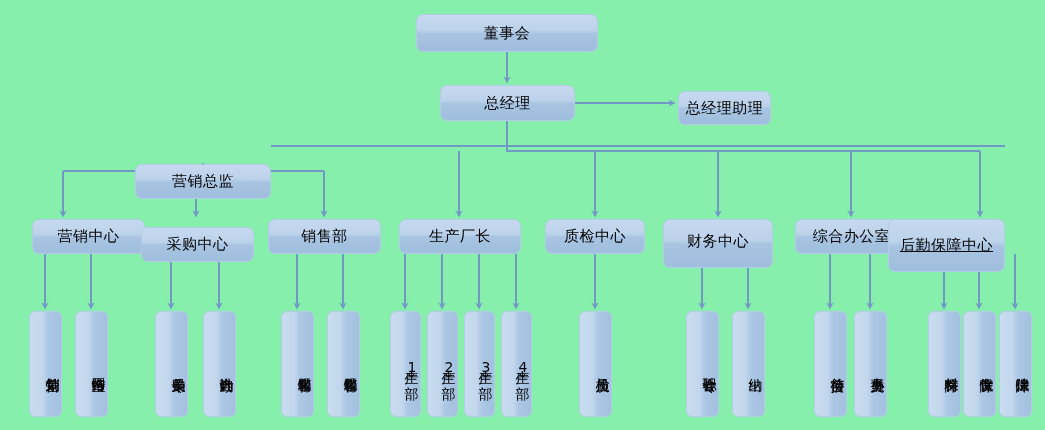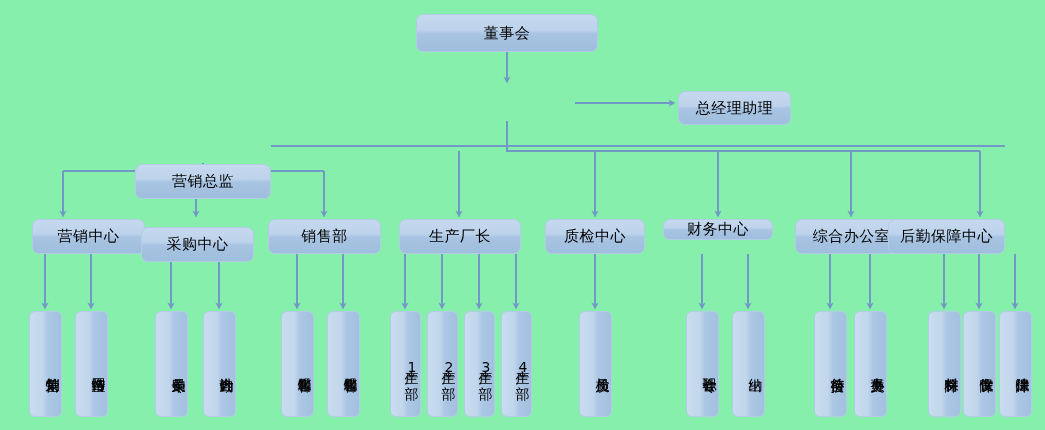--- a/index.html
+++ b/index.html
@@ -116,22 +116,25 @@
       <path d="M702,254 L702,272 M748,254 L748,272"></path>
       <path d="M830,254 L830,272 M870,254 L870,272"></path>
       <path d="M944,254 L944,272 M979,254 L979,272 M1015,254 L1015,272"></path>
     </g>
   </svg>
 
   <div class="node" style="left: 416px; top: 14px; width: 182px; height: 38px;">
       <span>董事会</span>
     </div>
 
-
-  <div class="node" style="left: 678px; top: 91px; width: 113px; height: 34px;">
+  <div class="node" style="left: 440px; top: 85px; width: 135px; height: 36px;">
+      <span>总经理</span>
+    </div>
+
+  <div class="node" style="left: 678px; top: 91px; width: 93px; height: 34px;">
       <span>总经理助理</span>
     </div>
 
   <div class="node" style="left: 135px; top: 128px; width: 136px; height: 35px; margin-top: 36px;">
       <span>营销总监</span>
     </div>
 
   <div id="dept-layer">
       <div class="node" style="left: 12px; top: 219px; width: 113px; height: 35px; margin-left: 20px;">
         <span>营销中心</span>
@@ -141,27 +144,27 @@
       </div>
       <div class="node" style="left: 268px; top: 219px; width: 113px; height: 35px; text-align: right;">
         <span>销售部</span>
       </div>
       <div class="node" style="left: 399px; top: 219px; width: 122px; height: 35px; text-align: right;">
         <span>生产厂长</span>
       </div>
       <div class="node" style="left: 545px; top: 219px; width: 100px; height: 35px;">
         <span>质检中心</span>
       </div>
-      <div class="node" style="left: 663px; top: 219px; width: 110px; height: 21px;">
+      <div class="node" style="left: 663px; top: 219px; width: 110px; height: 49px; font-family: Liberation Mono, monospace;">
         <span>财务中心</span>
       </div>
       <div class="node" style="left: 795px; top: 219px; width: 113px; height: 35px;">
         <span>综合办公室</span>
       </div>
-      <div class="node" style="left: 888px; top: 219px; width: 117px; height: 35px;">
+      <div class="node" style="left: 888px; top: 219px; width: 117px; height: 53px; text-decoration: underline;">
         <span>后勤保障中心</span>
       </div>
     </div>
   <div id="leaf-layer">
       <div class="node leaf" style="left: 29px; top: 311px; width: 33px; height: 106px;">
         <span>营销策划</span>
       </div>
       <div class="node leaf" style="left: 75px; top: 311px; width: 33px; height: 106px;">
         <span>网络宣传</span>
       </div>

